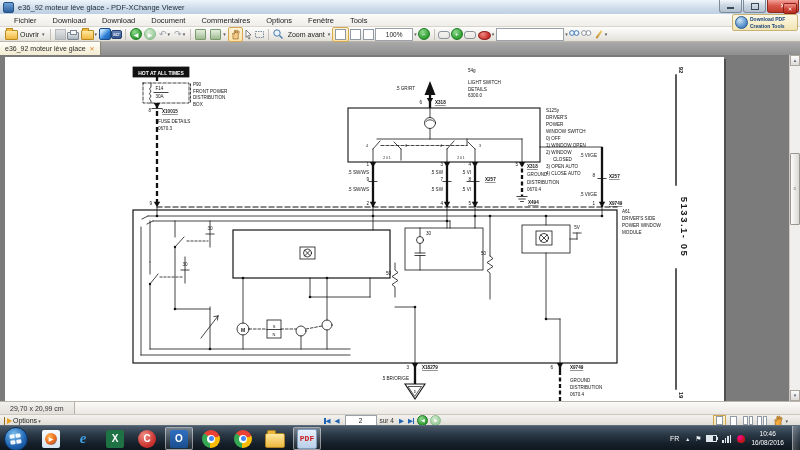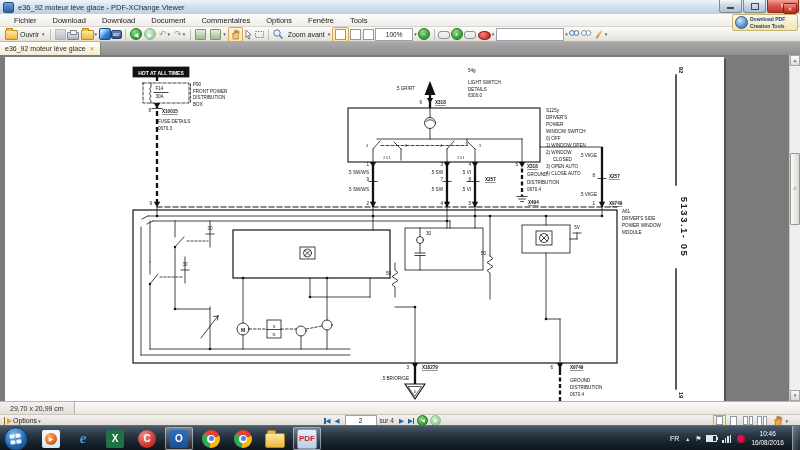--- a/index.html
+++ b/index.html
@@ -99,21 +99,21 @@
   .ti-ie{color:#3f9fe0;font-size:15px;font-weight:bold;font-style:italic;font-family:"Liberation Serif",serif;}
   .ti-excel{background:#1f7244;color:#fff;font-size:10px;font-weight:bold;}
   .ti-cc{background:radial-gradient(circle at 35% 30%,#f08f86,#c9302c 65%);border-radius:50%;color:#fff;font-size:10px;font-weight:bold;}
   .ti-outlook{background:linear-gradient(#2f6fc0,#1a4e8f);color:#fff;font-size:10px;font-weight:bold;position:relative;}
   .ti-chrome{border-radius:50%;background:conic-gradient(from -50deg,#ea4335 0 120deg,#fbbc05 120deg 240deg,#34a853 240deg 360deg);position:relative;}
   .ti-chrome .hub{position:absolute;left:5px;top:5px;width:8px;height:8px;border-radius:50%;background:#fff;}
   .ti-chrome .hub:after{content:"";position:absolute;left:1.5px;top:1.5px;width:5px;height:5px;border-radius:50%;background:#4285f4;}
   .ti-folder{background:linear-gradient(#ffe9a0,#eab73e);border:1px solid #ad8323;border-radius:2px 2px 2px 2px;position:relative;height:13px;margin-top:4px;}
   .ti-folder:before{content:"";position:absolute;left:1px;top:-4px;width:7px;height:3px;background:#eab73e;border:1px solid #ad8323;border-bottom:none;border-radius:2px 2px 0 0;}
   .ti-pdf{background:linear-gradient(#e8f0fa,#b9cfe8);border:1px solid #7f9cc0;position:relative;}
-  .ti-pdf .p{color:#c22;font-size:8px;font-weight:bold;}
+  .ti-pdf .p{color:#c22;font-size:8px;font-weight:bold;font-family:Liberation Mono, monospace;}
   .tray{position:absolute;right:0;top:0;height:25px;display:flex;align-items:center;}
   .tray-lang{color:#fff;font-size:7px;margin-right:6px;}
   .tray-glyph{color:#e8edf2;font-size:7px;margin-right:5px;}
   .tray-batt{width:9px;height:5px;border:1px solid #dfe6ec;margin-right:5px;position:relative;background:linear-gradient(90deg,#dfe6ec 70%,transparent 70%);}
   .tray-batt:after{content:"";position:absolute;right:-2px;top:1px;width:1px;height:3px;background:#dfe6ec;}
   .tray-net{display:flex;align-items:flex-end;height:8px;margin-right:5px;}
   .tray-net div{width:1.5px;background:#dfe6ec;margin-right:1px;}
   .tray-red{width:8px;height:8px;border-radius:50%;background:radial-gradient(circle at 35% 30%,#f09, #c01818 60%);margin-right:6px;}
   .clock{color:#fff;font-size:6.5px;line-height:1.35;text-align:center;margin-right:8px;}
   .showdesk{width:7px;height:25px;background:linear-gradient(90deg,rgba(255,255,255,.25),rgba(255,255,255,.08));border-left:1px solid rgba(255,255,255,.5);}

